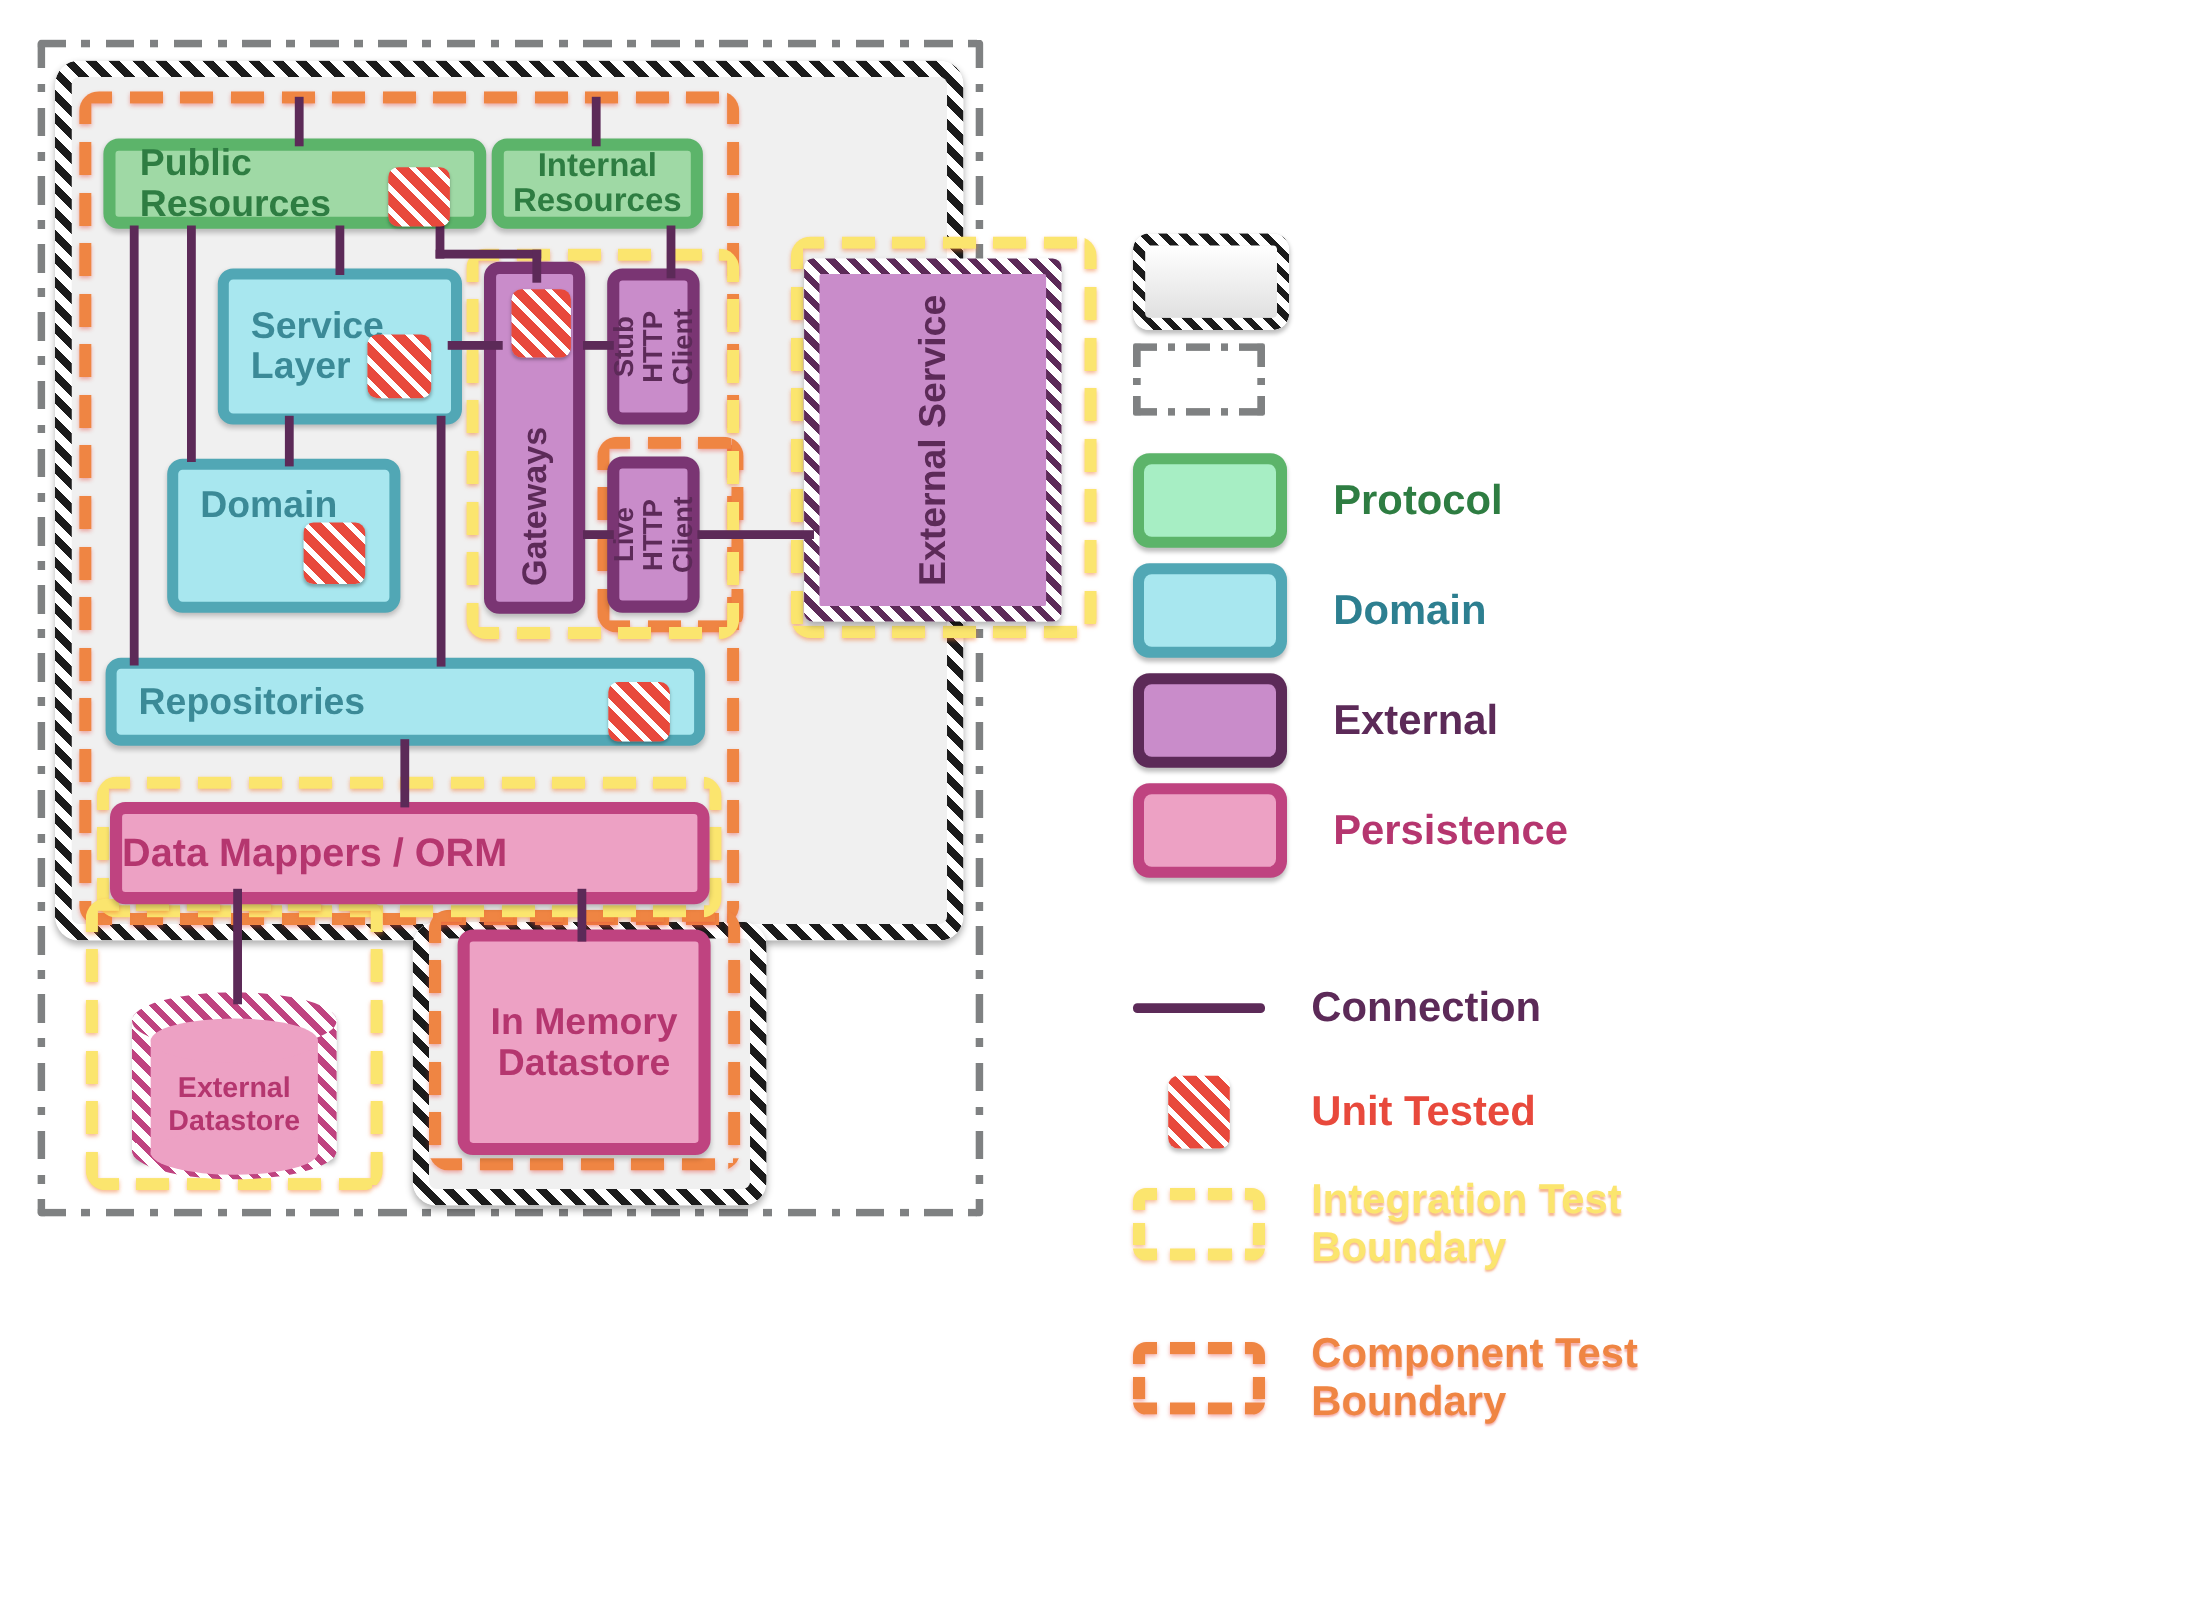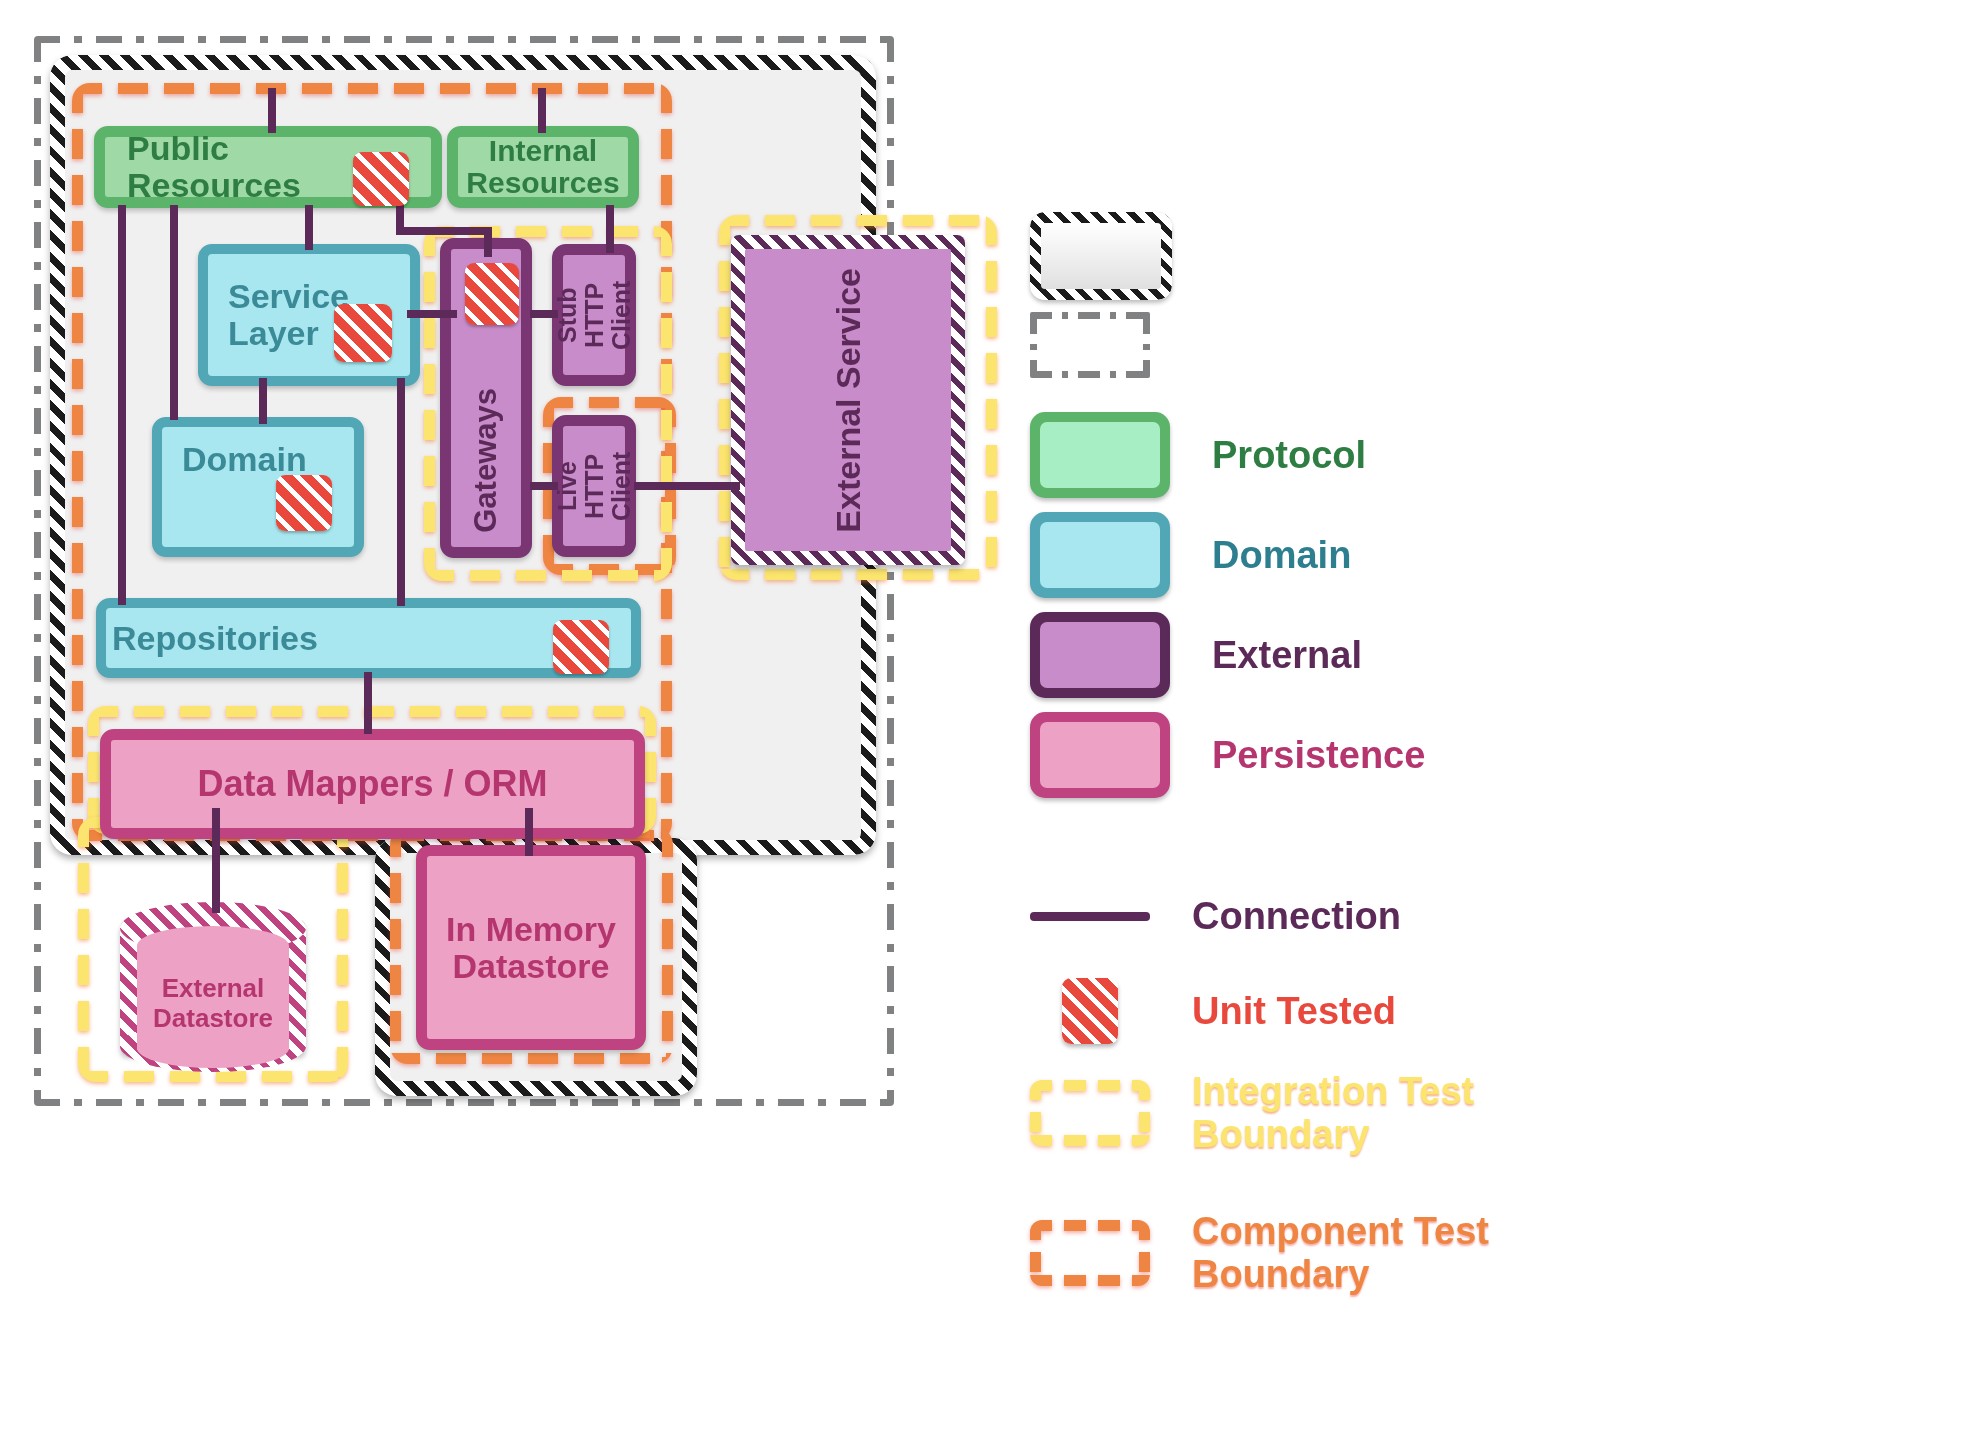--- a/index.html
+++ b/index.html
@@ -184,21 +184,21 @@
   <span class="lbl">Service
 Layer</span>
   <span class="unit" style="right:18px;bottom:14px;width:58px;height:58px;"></span>
 </div>
 
 <div class="abs node domain-node" style="left:152px;top:417px;width:212px;height:140px;padding:0 0 0 20px;align-items:flex-start;font-size:34px;">
   <span class="lbl" style="margin-top:14px;">Domain</span>
   <span class="unit" style="right:22px;bottom:16px;width:56px;height:56px;"></span>
 </div>
 
-<div class="abs node domain-node" style="left:96px;top:598px;width:545px;height:80px;padding:0 0 0 6px;font-size:34px;">
+<div class="abs node domain-node" style="left:96px;top:598px;width:545px;height:80px;padding:0 0 0 20px;font-size:34px;">
   <span class="lbl">Repositories</span>
   <span class="unit" style="right:22px;top:12px;width:56px;height:54px;"></span>
 </div>
 
 <div class="abs node external-node" style="left:440px;top:238px;width:92px;height:320px;justify-content:center;align-items:flex-end;padding-bottom:14px;font-size:31px;">
   <span class="lbl vert">Gateways</span>
   <span class="unit" style="left:14px;top:14px;width:54px;height:62px;"></span>
 </div>
 
 <div class="abs node external-node" style="left:552px;top:244px;width:84px;height:142px;justify-content:center;align-items:center;font-size:25px;">
@@ -212,21 +212,21 @@
 </div>
 
 <div class="abs" style="left:731px;top:235px;width:234px;height:330px;border-radius:8px;
             background:repeating-linear-gradient(45deg,#5c2a58 0 6px,#ffffff 6px 13px);
             box-shadow:0 4px 6px rgba(0,0,0,.28);"></div>
 <div class="abs node" style="left:745px;top:249px;width:206px;height:302px;background:#c98cca;border-radius:2px;
             justify-content:center;align-items:center;font-size:34px;color:#5c2a58;box-shadow:none;">
   <span class="lbl vert">External Service</span>
 </div>
 
-<div class="abs node persist-node" style="left:100px;top:729px;width:545px;height:110px;justify-content:center;font-size:36px;">
+<div class="abs node persist-node" style="left:100px;top:729px;width:545px;height:93px;justify-content:flex-start;font-size:36px;">
   <span class="lbl">Data Mappers / ORM</span>
 </div>
 
 <div class="abs node persist-node" style="left:416px;top:845px;width:230px;height:205px;justify-content:center;text-align:center;font-size:34px;">
   <span class="lbl">In Memory
 Datastore</span>
 </div>
 
 <div class="abs" style="left:120px;top:902px;width:186px;height:170px;">
   <div class="abs" style="left:0;top:18px;width:186px;height:134px;

